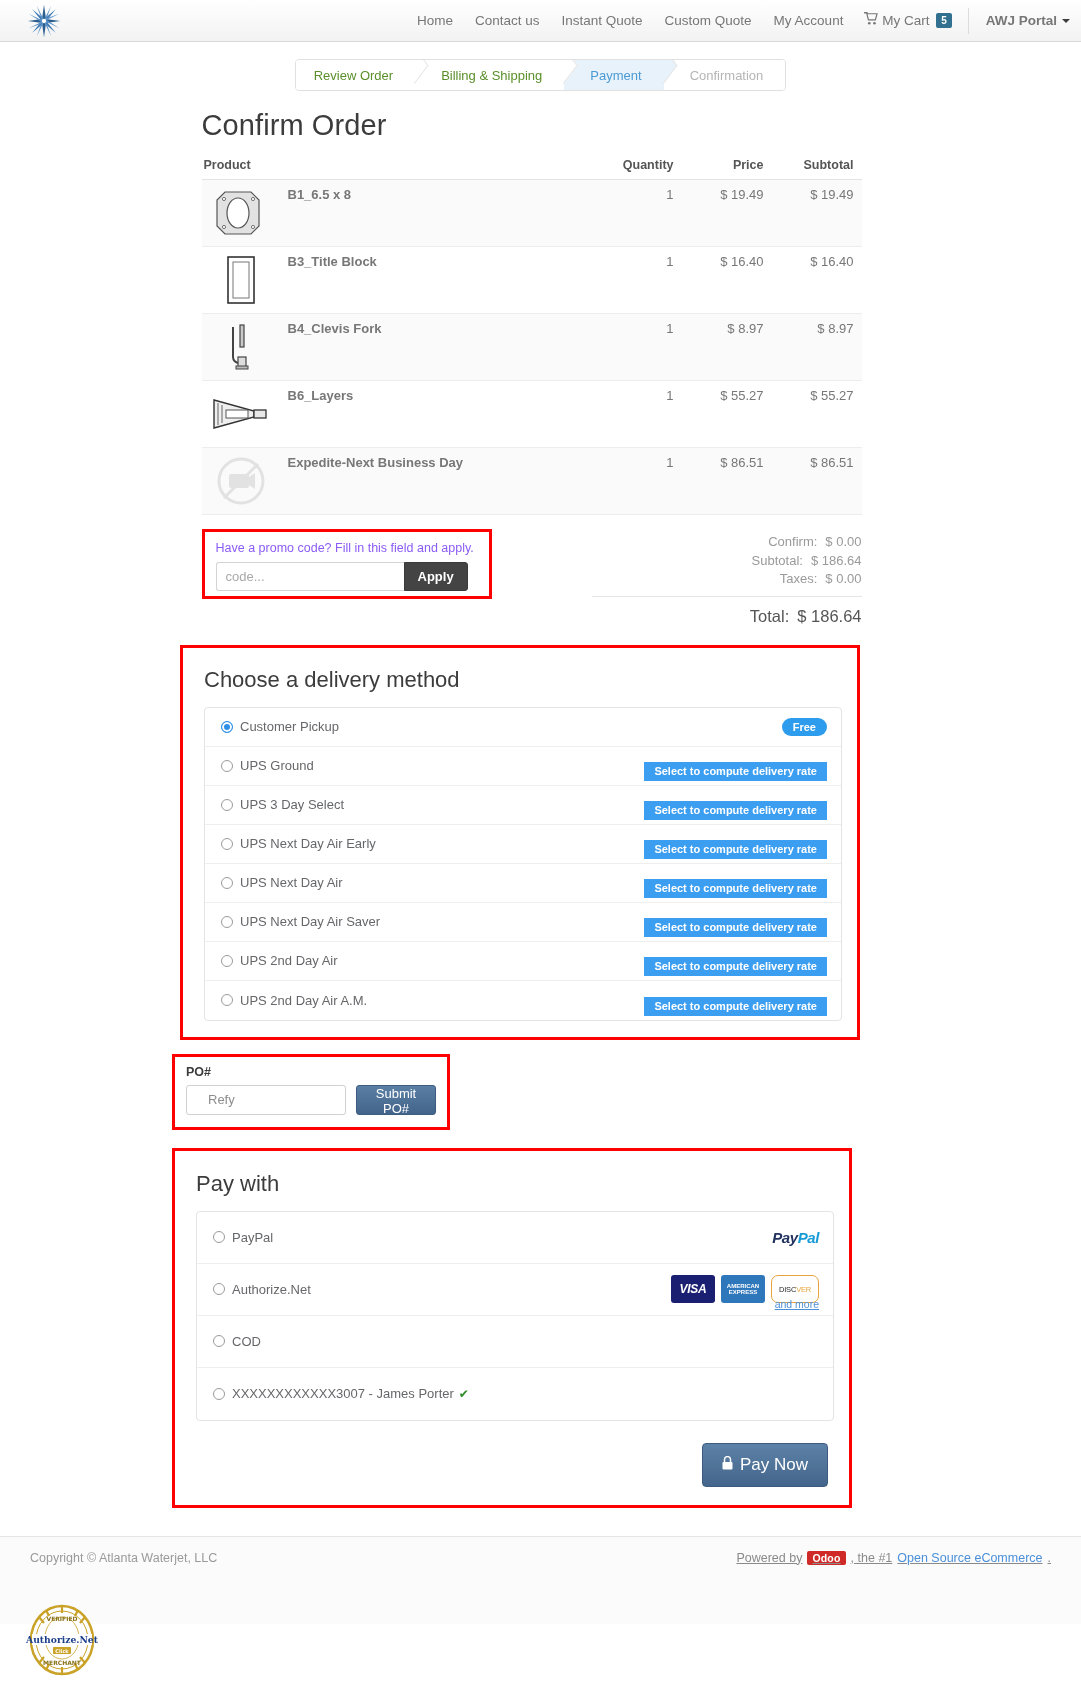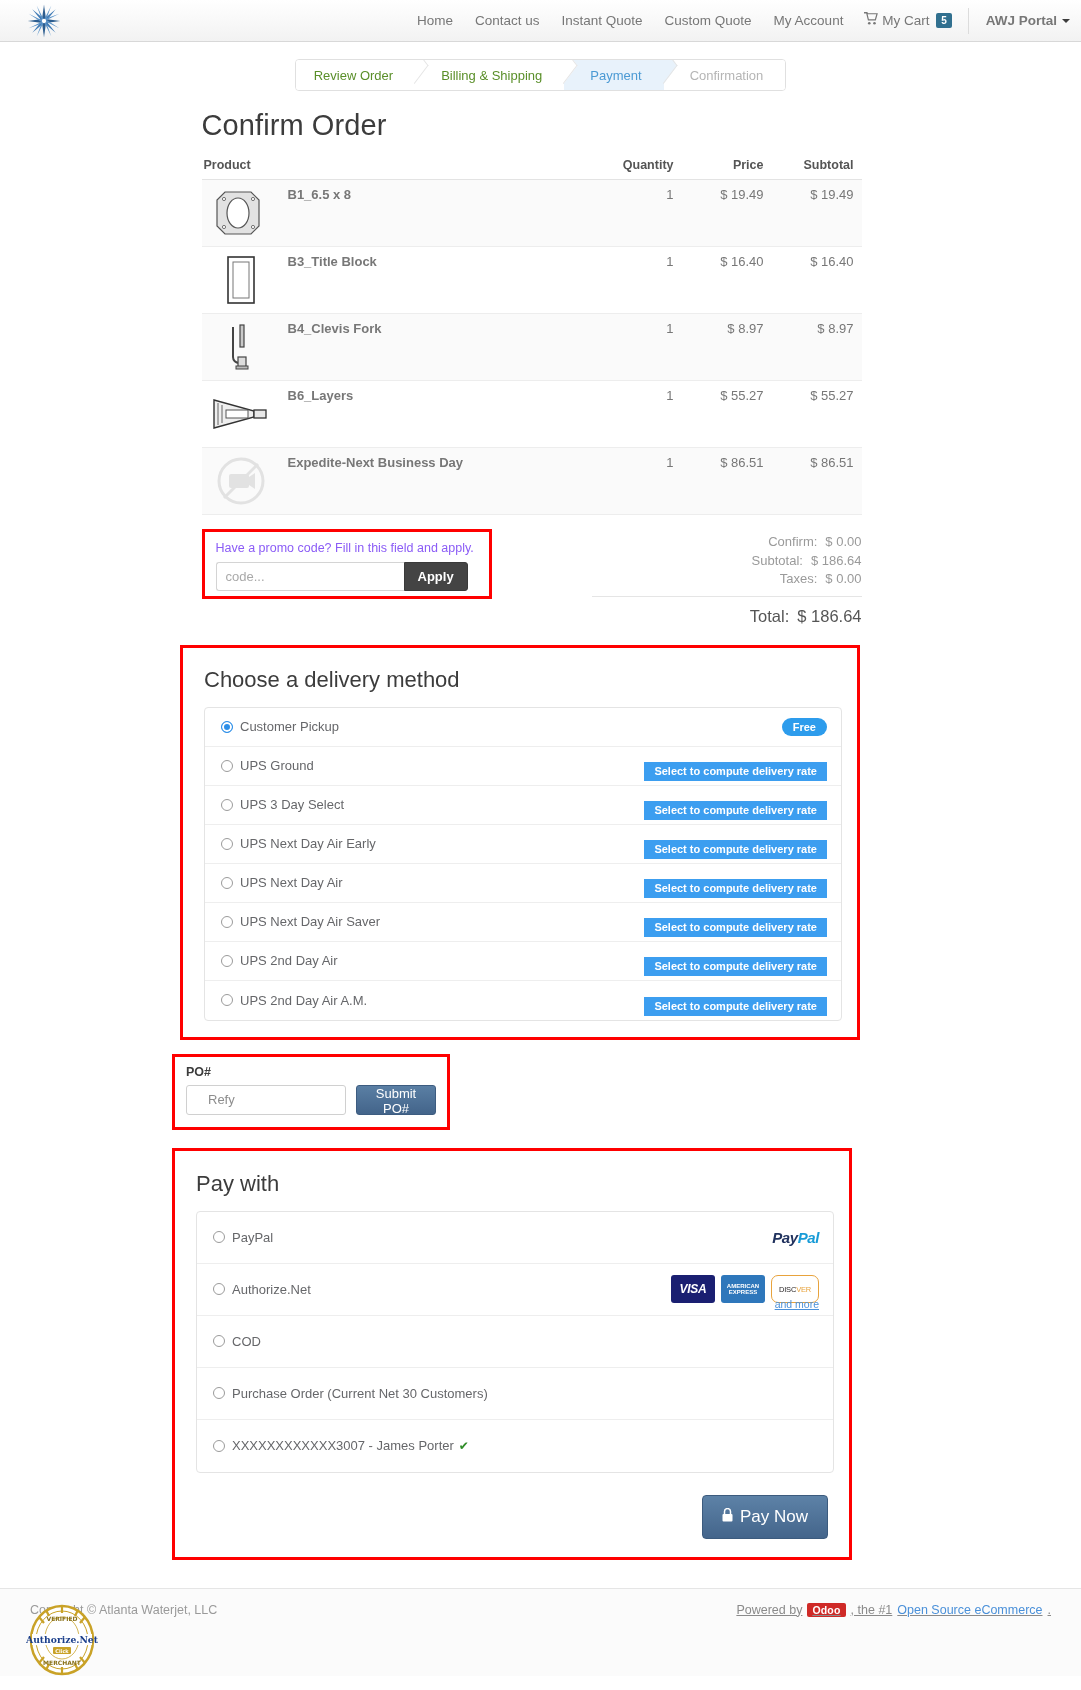--- a/index.html
+++ b/index.html
@@ -488,24 +488,20 @@
         <span class="card-discover">DISC<span style="color:#e8a33d">VER</span></span>
       </span>
       <a href="#" class="andmore">and more</a>
     </div>
 
     <div class="list-row pay-row">
       <span class="radio"></span>
       <span class="row-label">COD</span>
     </div>
 
-    <div class="list-row pay-row">
-      <span class="radio"></span>
-      <span class="row-label">Purchase Order (Current Net 30 Customers)</span>
-    </div>
 
     <div class="list-row pay-row">
       <span class="radio"></span>
       <span class="row-label">XXXXXXXXXXXX3007 - James Porter</span>
       <span class="verified-check">✔</span>
     </div>
   </div>
 
   <div class="paynow-wrap">
     <button class="paynow">

